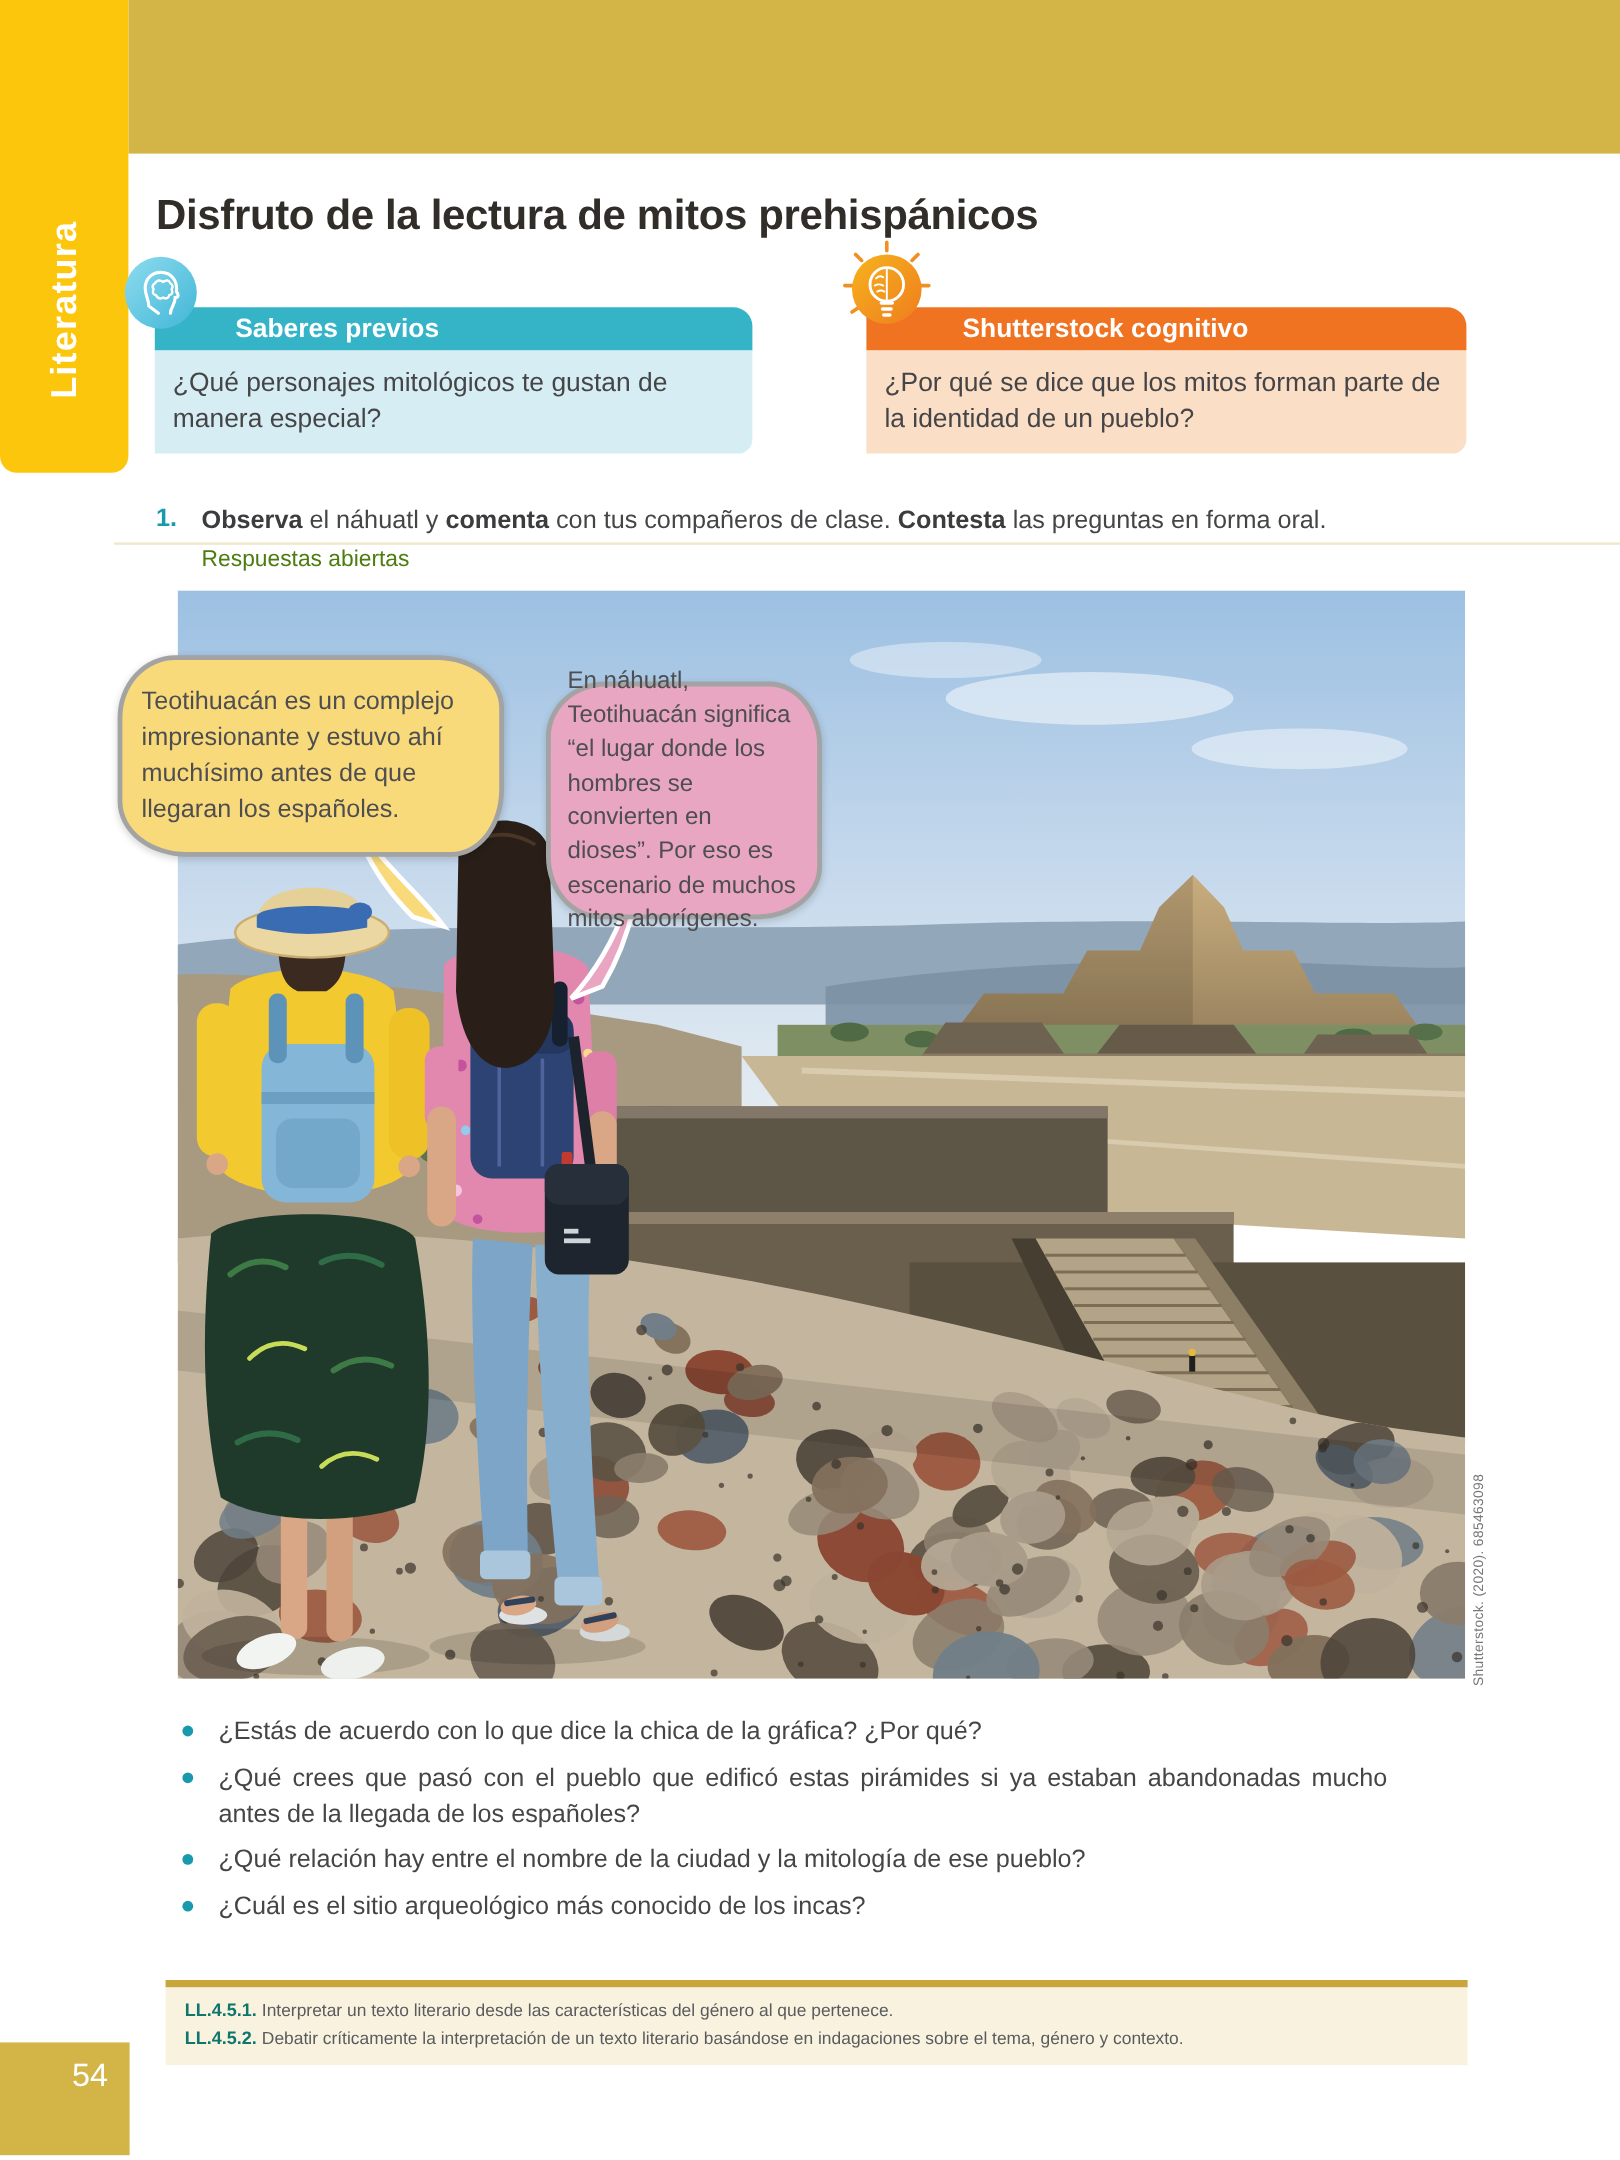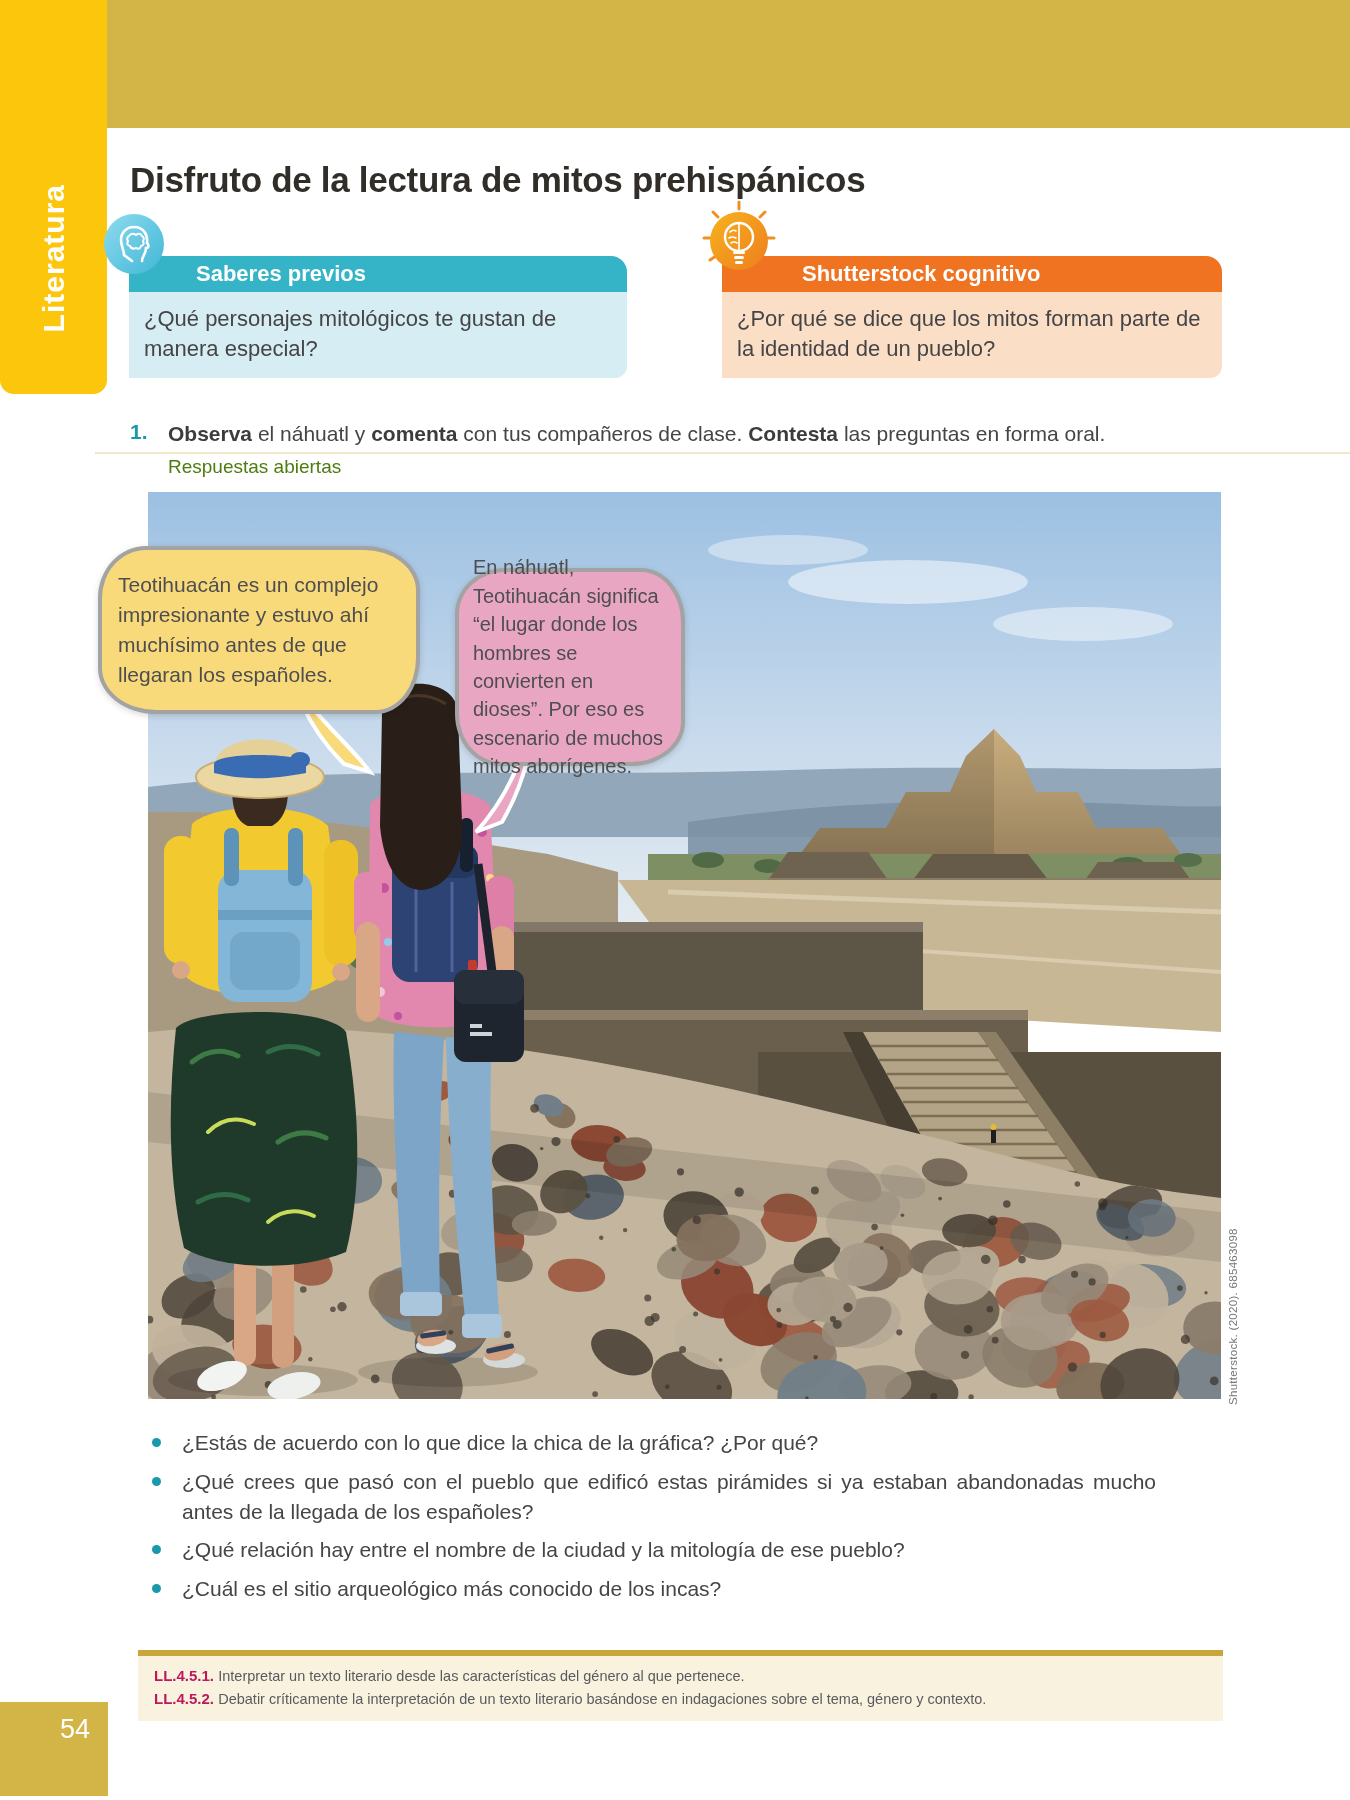--- a/index.html
+++ b/index.html
@@ -54,21 +54,21 @@
   
   .questions{left:148px;top:1428px;width:1008px;z-index:1;}
   .q-item{position:relative;padding-left:34px;font-size:21px;line-height:1.42;color:#454547;
           margin-bottom:9px;text-align:justify;}
   .q-item .dot{position:absolute;left:4px;top:10px;width:9px;height:9px;border-radius:50%;background:#1899ac;}
 
   
   .standards{left:138px;top:1650px;width:1085px;border-top:6px solid #c8a63c;background:#f8f2df;
              box-sizing:border-box;padding:9px 16px 10px 16px;}
   .std-row{font-size:14.5px;line-height:1.5;color:#5a5b5e;}
-  .std-row b{color:#be185d;font-size:15px;}
+  .std-row b{color:#0f766e;font-size:15px;}
 
   .page-num-block{left:0;top:1702px;width:108px;height:94px;background:#d2b546;box-sizing:border-box;
                   padding:12px 0 0 60px;color:#fff;font-size:27px;font-weight:normal;}
 </style>
 </head>
 <body>
 
 <div class="abs band-gold"></div>
 
 <div class="abs side-strip">

